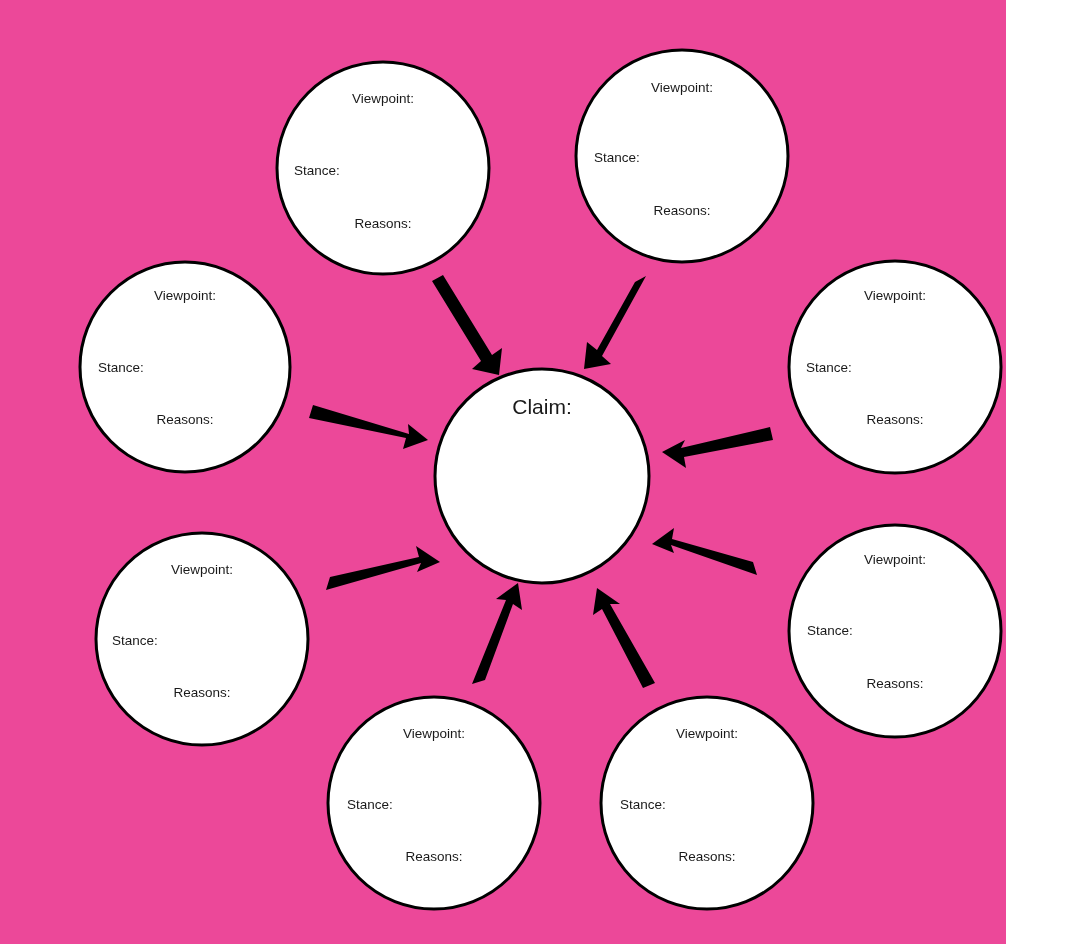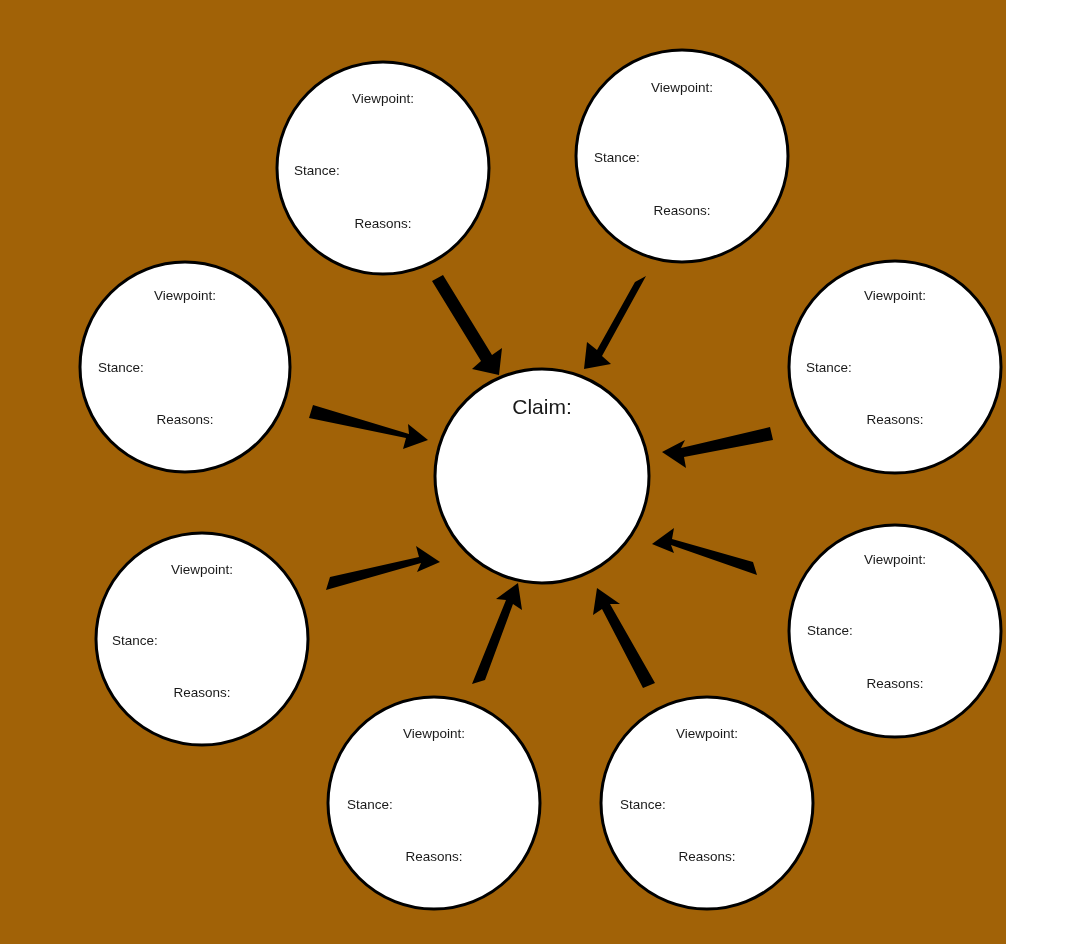--- a/index.html
+++ b/index.html
@@ -7,21 +7,21 @@
     padding: 0;
     background: #ffffff;
   }
   body {
     font-family: "Liberation Sans", sans-serif;
   }
   #canvas {
     position: relative;
     width: 1006px;
     height: 944px;
-    background: #a16207;
+    background: #ec4899;
     overflow: hidden;
   }
   #diagram-svg {
     position: absolute;
     top: 0;
     left: 0;
     width: 1082px;
     height: 944px;
   }
   .node-circle {

